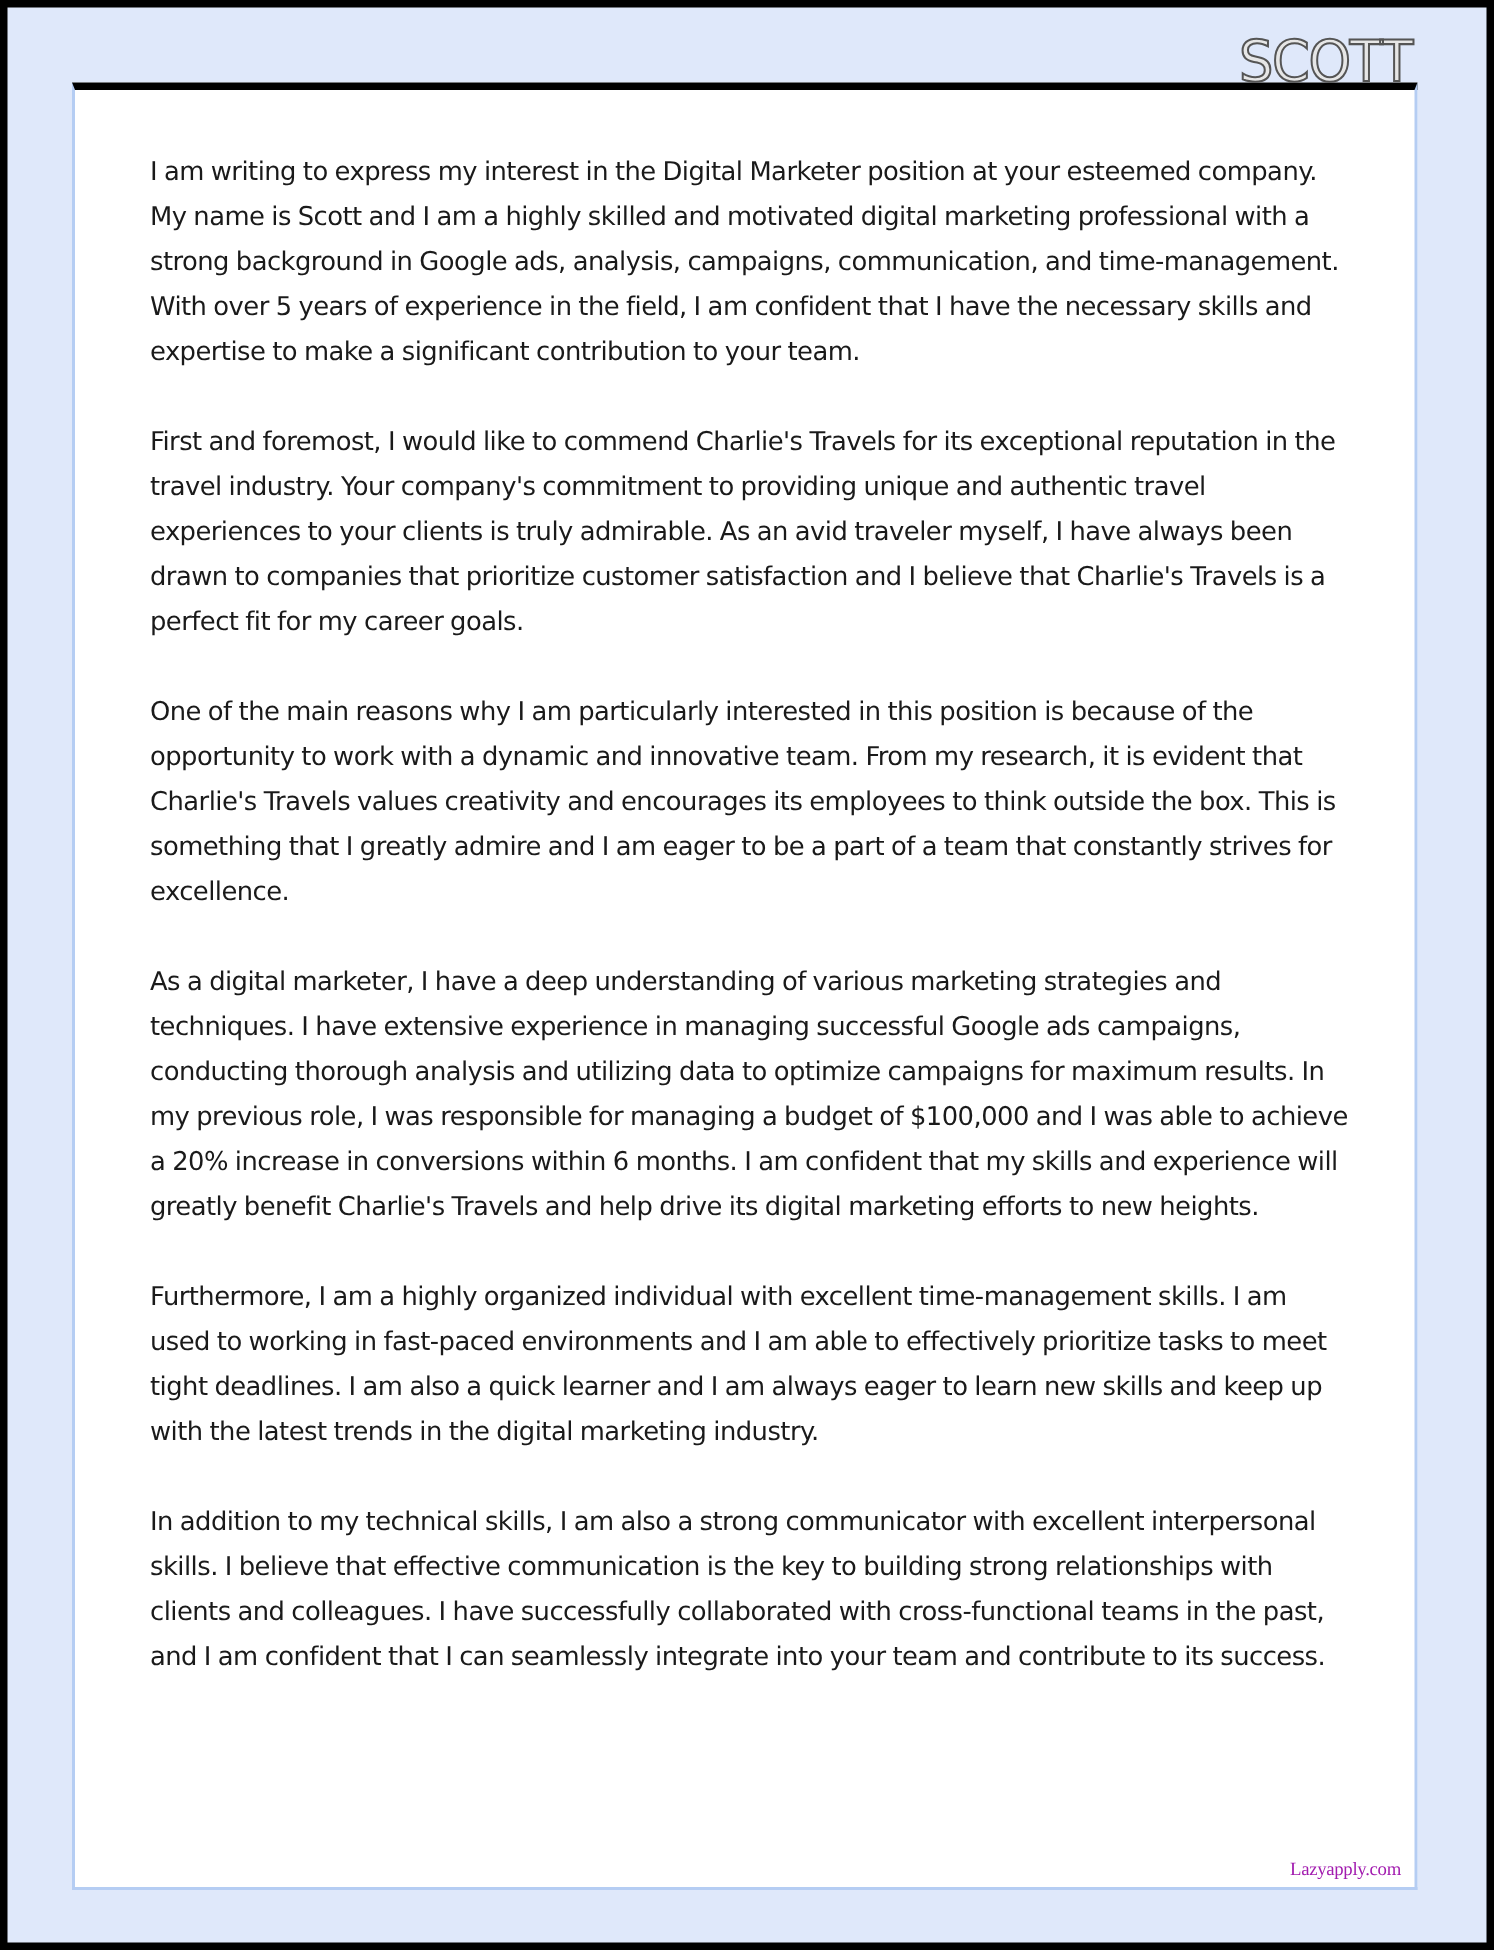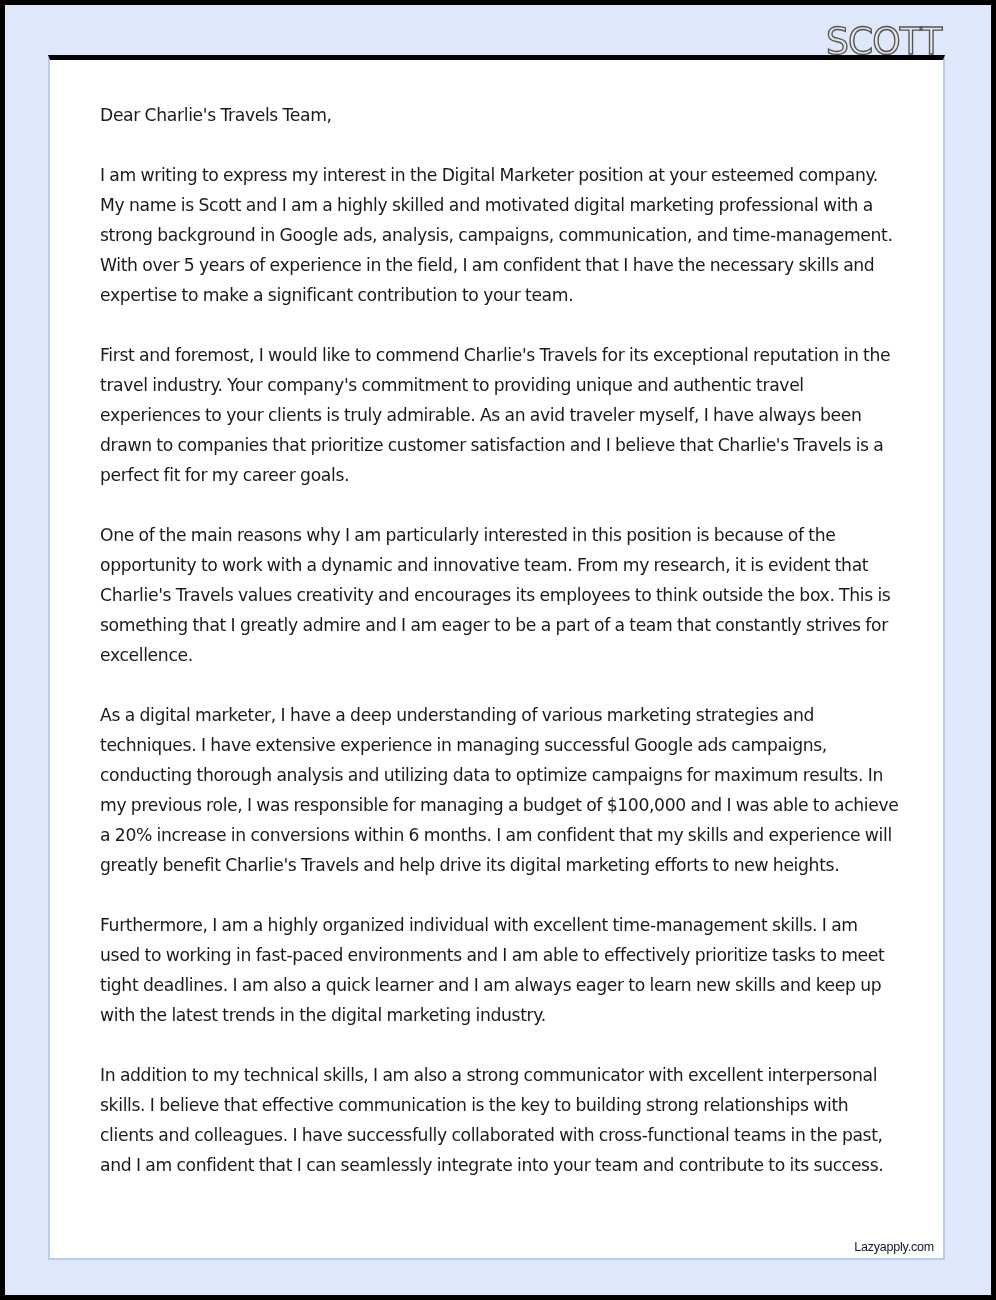--- a/index.html
+++ b/index.html
@@ -62,36 +62,35 @@
       letter-spacing: -0.35px;
       word-spacing: -0.5px;
     }
     .card-inner p {
       margin: 0 0 30px 0;
     }
     .watermark {
       position: absolute;
       right: 9px;
       bottom: 4px;
-      font-family: Liberation Sans, sans-serif;
+      font-family: Liberation Serif, serif;
       font-size: 12.5px;
-      color: #0f172a;
+      color: #a21caf;
       letter-spacing: -0.2px;
     }
   </style>
 </head>
 <body>
 
 <div class="page-bg">
   <div class="header-name">SCOTT</div>
 </div>
 
 <div class="card">
   <div class="card-inner">
-    <p>Dear Charlie's Travels Team,</p>
     <p>I am writing to express my interest in the Digital Marketer position at your esteemed company. My name is Scott and I am a highly skilled and motivated digital marketing professional with a strong background in Google ads, analysis, campaigns, communication, and time-management. With over 5 years of experience in the field, I am confident that I have the necessary skills and expertise to make a significant contribution to your team.</p>
     <p>First and foremost, I would like to commend Charlie's Travels for its exceptional reputation in the travel industry. Your company's commitment to providing unique and authentic travel experiences to your clients is truly admirable. As an avid traveler myself, I have always been drawn to companies that prioritize customer satisfaction and I believe that Charlie's Travels is a perfect fit for my career goals.</p>
     <p>One of the main reasons why I am particularly interested in this position is because of the opportunity to work with a dynamic and innovative team. From my research, it is evident that Charlie's Travels values creativity and encourages its employees to think outside the box. This is something that I greatly admire and I am eager to be a part of a team that constantly strives for excellence.</p>
     <p>As a digital marketer, I have a deep understanding of various marketing strategies and techniques. I have extensive experience in managing successful Google ads campaigns, conducting thorough analysis and utilizing data to optimize campaigns for maximum results. In my previous role, I was responsible for managing a budget of $100,000 and I was able to achieve a 20% increase in conversions within 6 months. I am confident that my skills and experience will greatly benefit Charlie's Travels and help drive its digital marketing efforts to new heights.</p>
     <p>Furthermore, I am a highly organized individual with excellent time-management skills. I am used to working in fast-paced environments and I am able to effectively prioritize tasks to meet tight deadlines. I am also a quick learner and I am always eager to learn new skills and keep up with the latest trends in the digital marketing industry.</p>
     <p>In addition to my technical skills, I am also a strong communicator with excellent interpersonal skills. I believe that effective communication is the key to building strong relationships with clients and colleagues. I have successfully collaborated with cross-functional teams in the past, and I am confident that I can seamlessly integrate into your team and contribute to its success.</p>
   </div>
   <div class="watermark">Lazyapply.com</div>
 </div>
 

